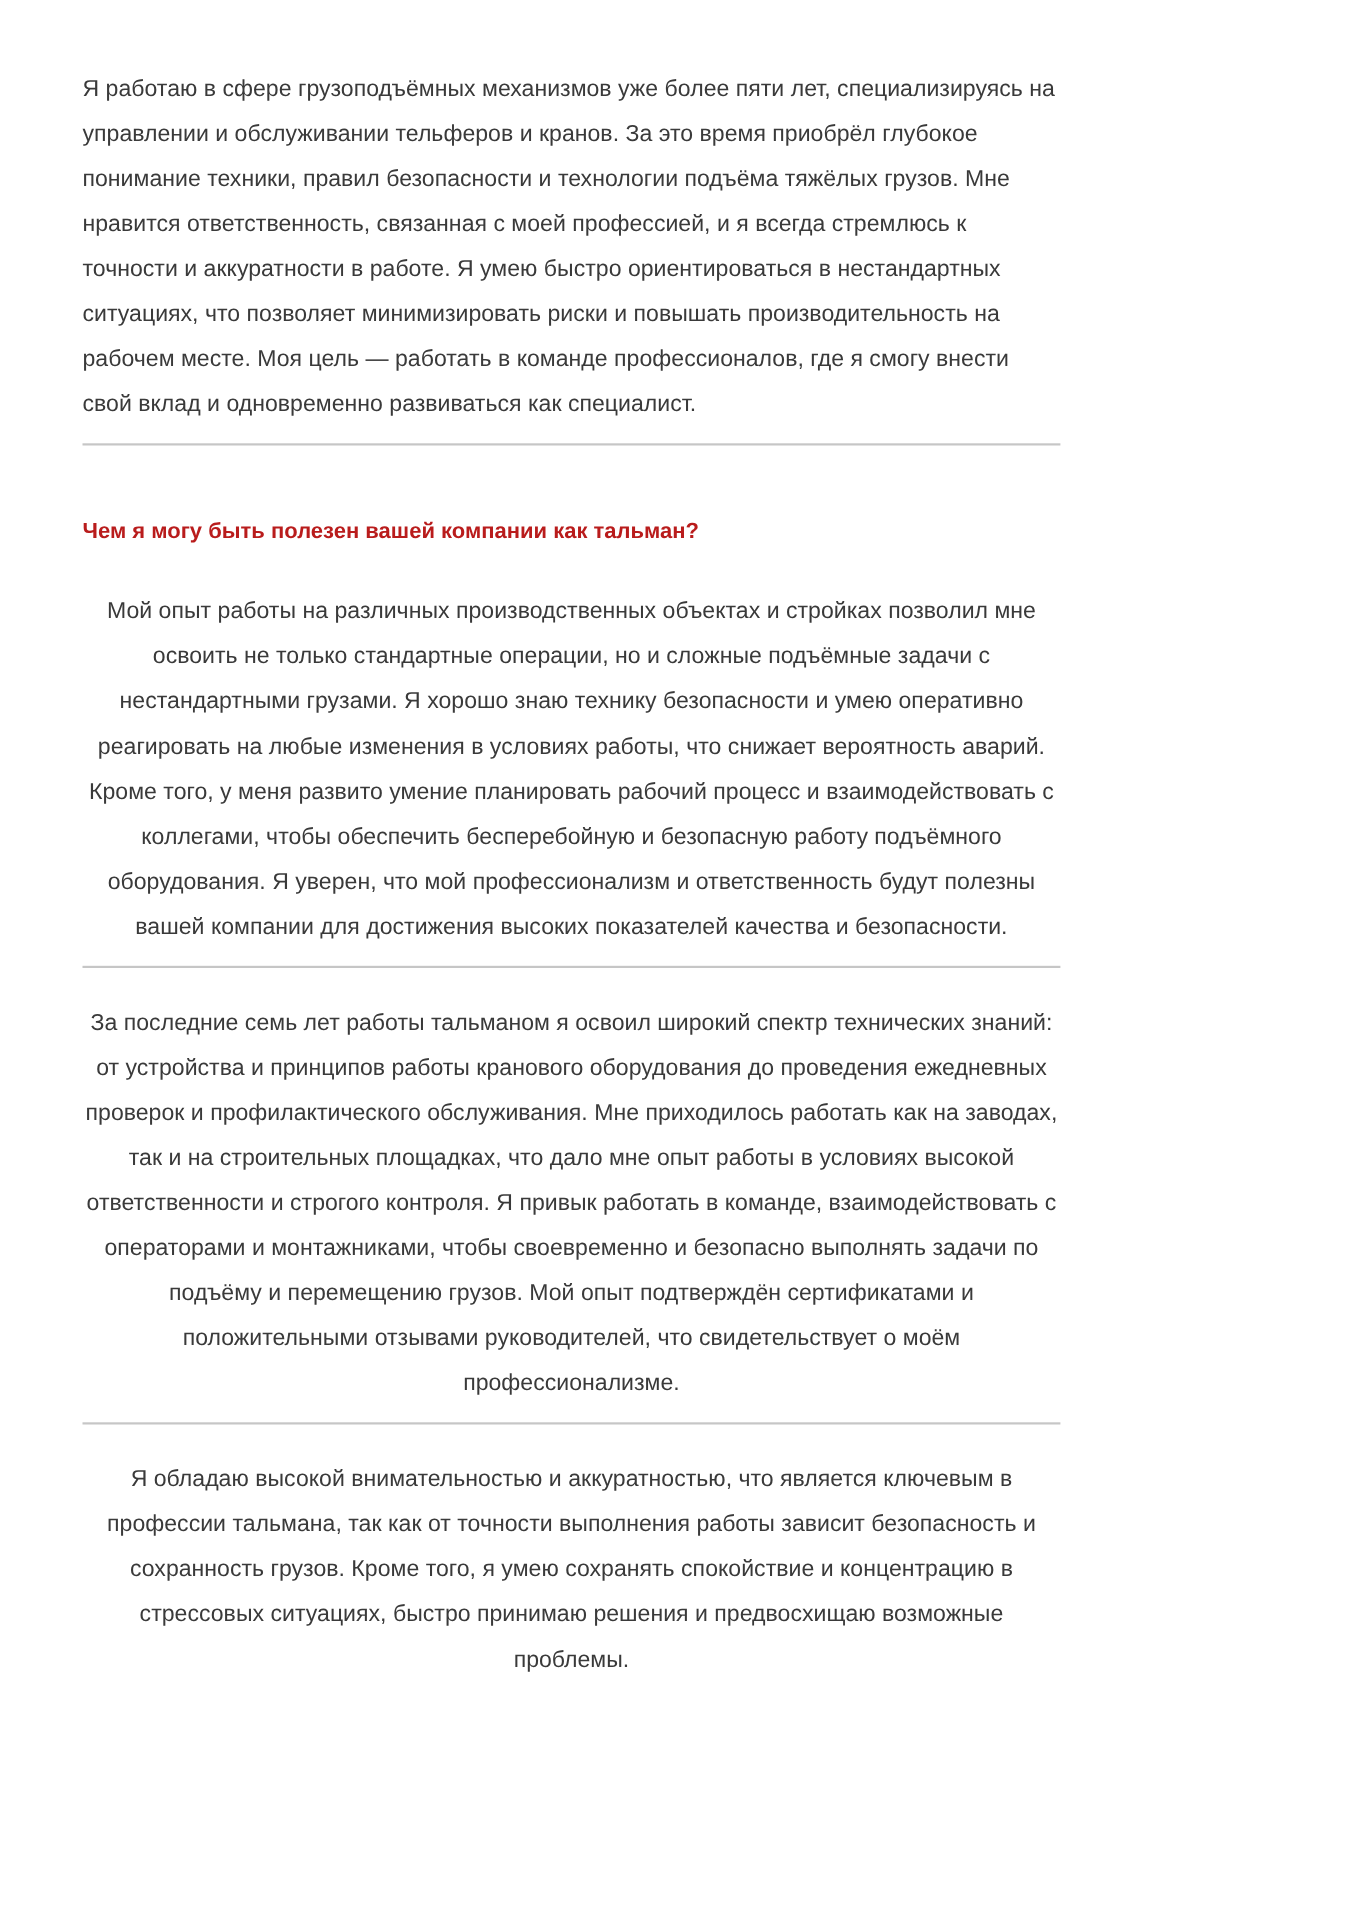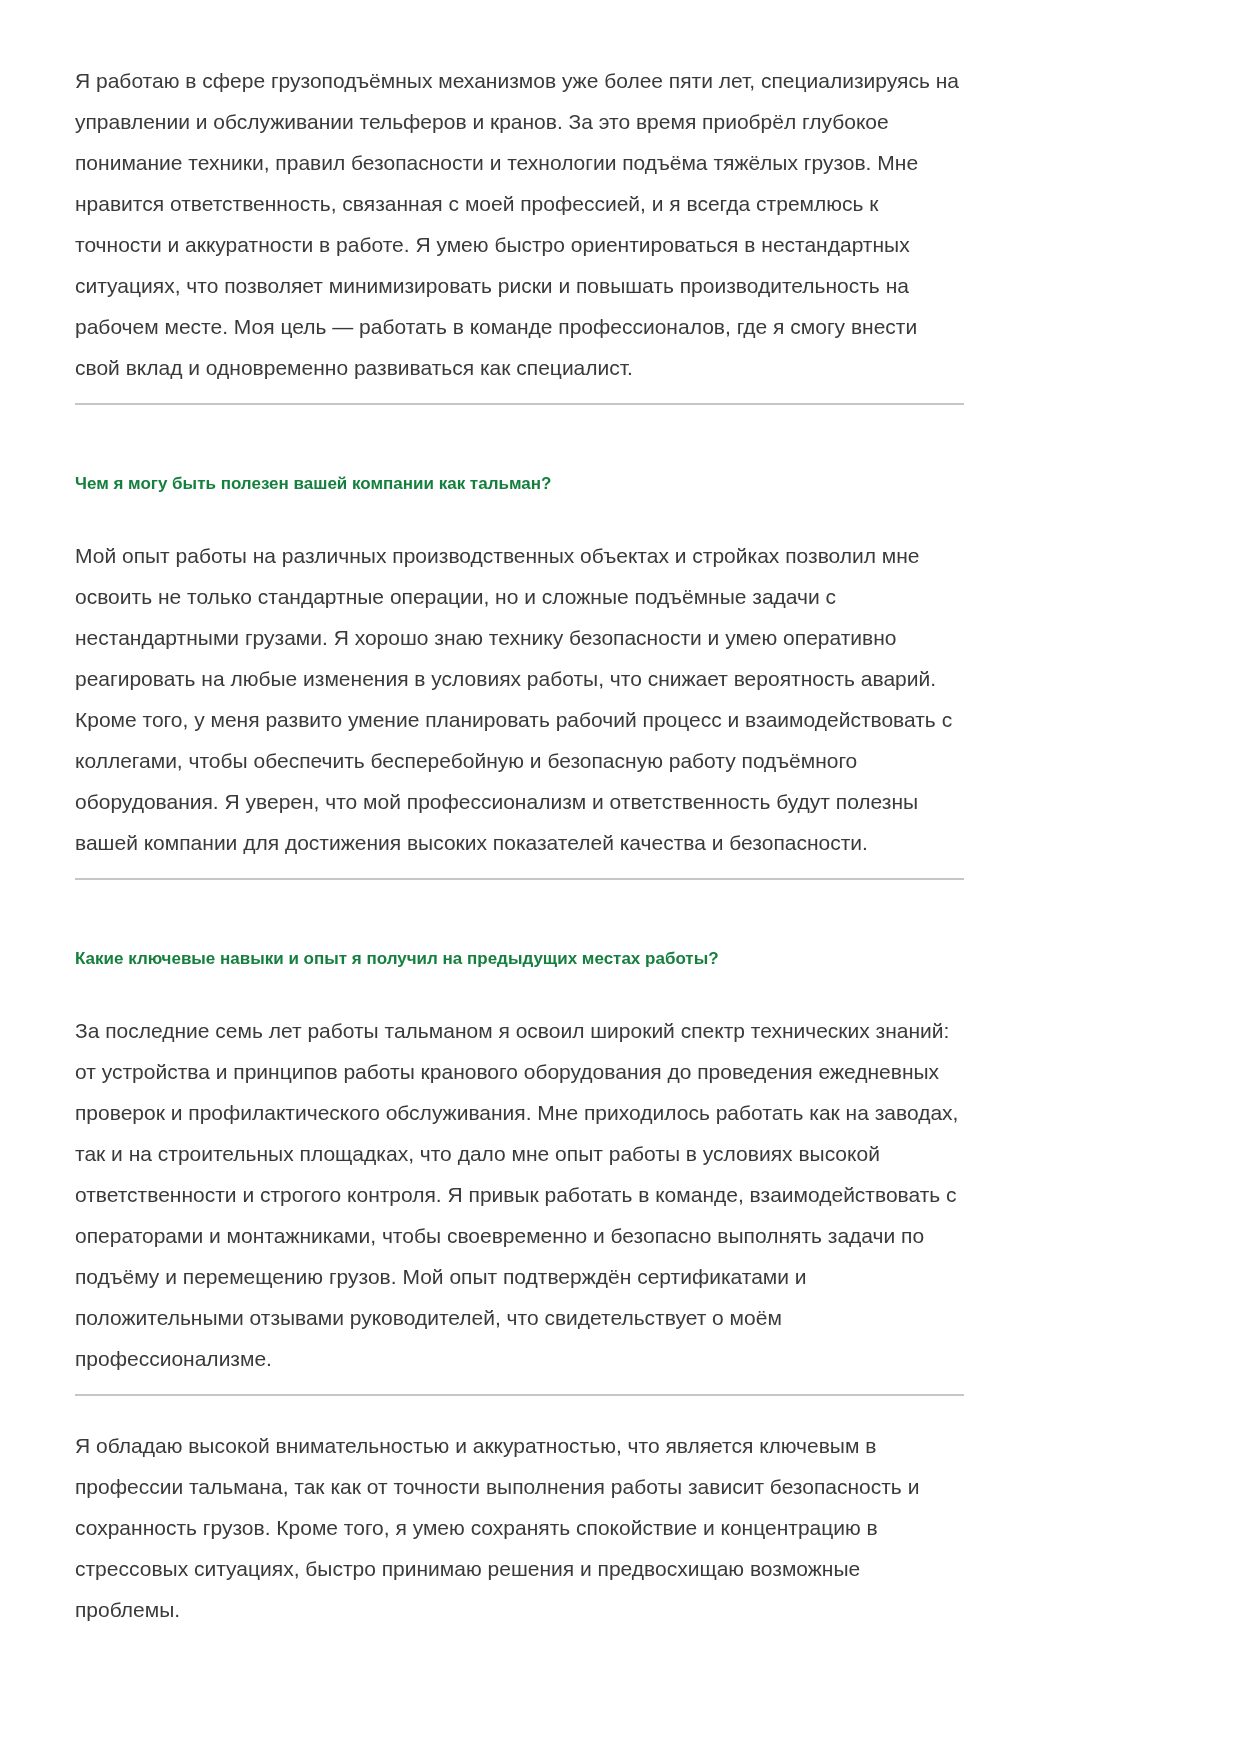--- a/index.html
+++ b/index.html
@@ -25,47 +25,47 @@
       margin: 0;
     }
     .divider {
       border: 0;
       height: 2px;
       background: #c6c6c6;
       margin: 15px 0 0 0;
     }
     .qa-section h2 {
       margin: 56px 0 0 0;
-      font-size: 17px;
+      font-size: 20px;
       line-height: 45px;
       font-weight: 700;
-      color: #15803d;
+      color: #b91c1c;
     }
     .qa-section p {
       margin: 29px 0 0 0;
+      text-align: center;
     }
   </style>
 </head>
 <body>
 
 <main class="article">
 
   <div class="intro">
     <p>Я работаю в сфере грузоподъёмных механизмов уже более пяти лет, специализируясь на управлении и обслуживании тельферов и кранов. За это время приобрёл глубокое понимание техники, правил безопасности и технологии подъёма тяжёлых грузов. Мне нравится ответственность, связанная с моей профессией, и я всегда стремлюсь к точности и аккуратности в работе. Я умею быстро ориентироваться в нестандартных ситуациях, что позволяет минимизировать риски и повышать производительность на рабочем месте. Моя цель — работать в команде профессионалов, где я смогу внести свой вклад и одновременно развиваться как специалист.</p>
   </div>
 
   <section class="qa-section">
     <hr class="divider">
     <h2>Чем я могу быть полезен вашей компании как тальман?</h2>
     <p>Мой опыт работы на различных производственных объектах и стройках позволил мне освоить не только стандартные операции, но и сложные подъёмные задачи с нестандартными грузами. Я хорошо знаю технику безопасности и умею оперативно реагировать на любые изменения в условиях работы, что снижает вероятность аварий. Кроме того, у меня развито умение планировать рабочий процесс и взаимодействовать с коллегами, чтобы обеспечить бесперебойную и безопасную работу подъёмного оборудования. Я уверен, что мой профессионализм и ответственность будут полезны вашей компании для достижения высоких показателей качества и безопасности.</p>
   </section>
 
   <section class="qa-section">
     <hr class="divider">
-    <h2>Какие ключевые навыки и опыт я получил на предыдущих местах работы?</h2>
     <p>За последние семь лет работы тальманом я освоил широкий спектр технических знаний: от устройства и принципов работы кранового оборудования до проведения ежедневных проверок и профилактического обслуживания. Мне приходилось работать как на заводах, так и на строительных площадках, что дало мне опыт работы в условиях высокой ответственности и строгого контроля. Я привык работать в команде, взаимодействовать с операторами и монтажниками, чтобы своевременно и безопасно выполнять задачи по подъёму и перемещению грузов. Мой опыт подтверждён сертификатами и положительными отзывами руководителей, что свидетельствует о моём профессионализме.</p>
   </section>
 
   <section class="qa-section">
     <hr class="divider">
     <p>Я обладаю высокой внимательностью и аккуратностью, что является ключевым в профессии тальмана, так как от точности выполнения работы зависит безопасность и сохранность грузов. Кроме того, я умею сохранять спокойствие и концентрацию в стрессовых ситуациях, быстро принимаю решения и предвосхищаю возможные проблемы.</p>
   </section>
 
 </main>
 

